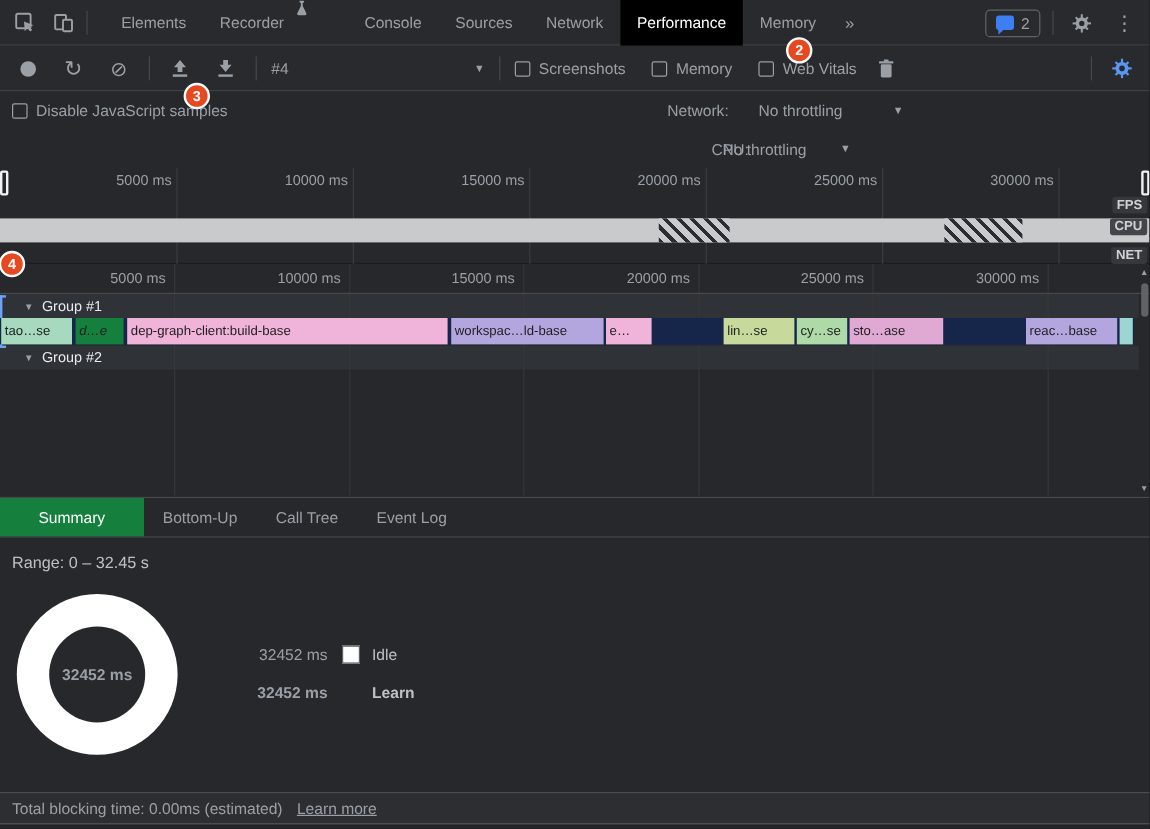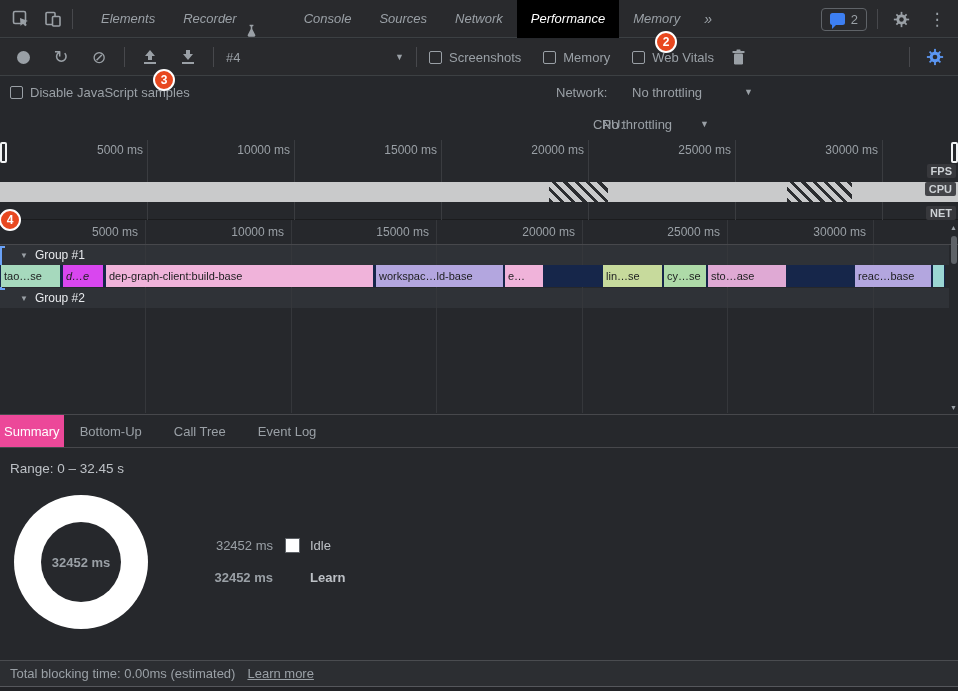--- a/index.html
+++ b/index.html
@@ -7,21 +7,21 @@
   .screen{position:relative;width:958px;height:691px;background:#26282c;overflow:hidden;color:#9aa0a6;}
   .row{position:absolute;left:0;width:958px;}
   .vdiv{width:1px;height:20px;background:#47484c;align-self:center;}
   .icon-btn{display:flex;align-items:center;justify-content:center;width:26px;height:26px;}
   svg{display:block;}
 
   
   .tabbar{top:0;height:38px;background:#292a2d;border-bottom:1px solid #3c4043;display:flex;align-items:center;}
   .tabbar .left-icons{display:flex;align-items:center;gap:6px;padding-left:8px;}
   .tabs{display:flex;align-items:center;height:38px;margin-left:14px;}
-  .tab{height:38px;line-height:38px;padding:0 14px;font-size:13px;color:#9aa0a6;display:flex;align-items:flex-end;gap:6px;white-space:nowrap;font-style:italic;}
+  .tab{height:38px;line-height:38px;padding:0 14px;font-size:13px;color:#9aa0a6;display:flex;align-items:flex-start;gap:6px;white-space:nowrap;}
   .tab.active{background:#000;color:#fff;}
   .tab.more{font-size:14px;padding:0 10px;}
   .tabbar-right{position:absolute;right:8px;top:0;height:38px;display:flex;align-items:center;gap:10px;}
   .chat-btn{display:flex;align-items:center;gap:6px;border:1px solid #5f6368;border-radius:4px;padding:3px 8px;font-size:13px;color:#9aa0a6;}
   .chat-bubble{position:relative;width:15px;height:12px;background:#3d7ff2;border-radius:2.5px;}
   .chat-bubble:after{content:"";position:absolute;left:2px;bottom:-4px;border:3px solid transparent;border-top-color:#3d7ff2;border-left-color:#3d7ff2;}
 
   
   .ptoolbar{top:39px;height:37px;background:#292a2d;border-bottom:1px solid #3c4043;display:flex;align-items:center;gap:12px;padding-left:10px;font-size:13px;}
   .rec-dot{width:13px;height:13px;border-radius:50%;background:#9aa0a6;}
@@ -57,21 +57,21 @@
   .bars{position:absolute;left:0;width:949px;height:22px;}
   .bar{position:absolute;top:0;height:22px;line-height:22px;font-size:11px;color:#1d1e1f;padding:0 3px;overflow:hidden;white-space:nowrap;}
   .bracket{position:absolute;left:0;top:26px;width:5px;height:44px;border:2px solid #6aa2f7;border-right:none;}
   .sbar{position:absolute;left:949px;top:2px;width:9px;height:191px;}
   .sbar .arrow{position:absolute;left:1px;font-size:7px;color:#9aa0a6;}
   .sbar .thumb{position:absolute;left:1.5px;top:14px;width:6px;height:28px;background:#5f6368;border-radius:3px;}
 
   
   .btabs{top:414px;height:34px;background:#26282c;border-top:1px solid #47484c;border-bottom:1px solid #47484c;display:flex;align-items:stretch;}
   .btab{padding:0 16px;display:flex;align-items:center;font-size:13px;color:#9aa0a6;}
-  .btab.active{background:#ec4899;color:#fff;padding:0 4px;}
+  .btab.active{background:#15803d;color:#fff;padding:0 32px;}
 
   
   .summary{top:449px;height:211px;background:#26282c;}
   .range-label{position:absolute;left:10px;top:12px;font-size:13.5px;color:#bdc1c6;}
   .donut{position:absolute;left:14px;top:46px;width:134px;height:134px;border-radius:50%;background:#fff;}
   .donut .hole{position:absolute;left:27px;top:27px;width:80px;height:80px;border-radius:50%;background:#26282c;display:flex;align-items:center;justify-content:center;}
   .donut .hole span{font-size:13px;font-weight:bold;color:#9aa0a6;}
   .legend-row{position:absolute;left:183px;display:flex;align-items:center;font-size:13px;color:#9aa0a6;}
   .legend-val{width:90px;text-align:right;}
   .legend-swatch{width:15px;height:15px;background:#fff;border:1px solid #5f6368;margin-left:12px;}
@@ -308,21 +308,21 @@
         <div class="mruler-label" style="left: 319px;">15000 ms</div>
         <div class="mruler-label" style="left: 465px;">20000 ms</div>
         <div class="mruler-label" style="left: 610px;">25000 ms</div>
         <div class="mruler-label" style="left: 756px;">30000 ms</div>
       </div>
     <div class="mruler-border"></div>
     <div class="bracket"></div>
     <div class="bars" id="bars-0" style="top:45px;">
         <div class="backdrop" style="left: 0px; width: 945px;"></div>
         <div class="bar" style="left: 1px; width: 59px; background: rgb(166, 217, 189);">tao…se</div>
-        <div class="bar" style="left: 63px; width: 40px; background: #d946ef; font-style: italic;">d…e</div>
+        <div class="bar" style="left: 63px; width: 40px; background: #15803d; font-style: italic;">d…e</div>
         <div class="bar" style="left: 376px; width: 127px; background: rgb(179, 166, 223);">workspac…ld-base</div>
         <div class="bar" style="left: 106px; width: 267px; background: rgb(240, 179, 218);">dep-graph-client:build-base</div>
         <div class="bar" style="left: 505px; width: 38px; background: rgb(240, 179, 218);">e…</div>
         <div class="bar" style="left: 603px; width: 59px; background: rgb(199, 218, 156);">lin…se</div>
         <div class="bar" style="left: 664px; width: 42px; background: rgb(174, 218, 168);">cy…se</div>
         <div class="bar" style="left: 708px; width: 78px; background: rgb(223, 169, 212);">sto…ase</div>
         <div class="bar" style="left: 855px; width: 76px; background: rgb(179, 166, 223);">reac…base</div>
         <div class="bar" style="left: 933px; width: 11px; background: rgb(155, 214, 211);"></div>
       </div>
     <div class="sbar">

